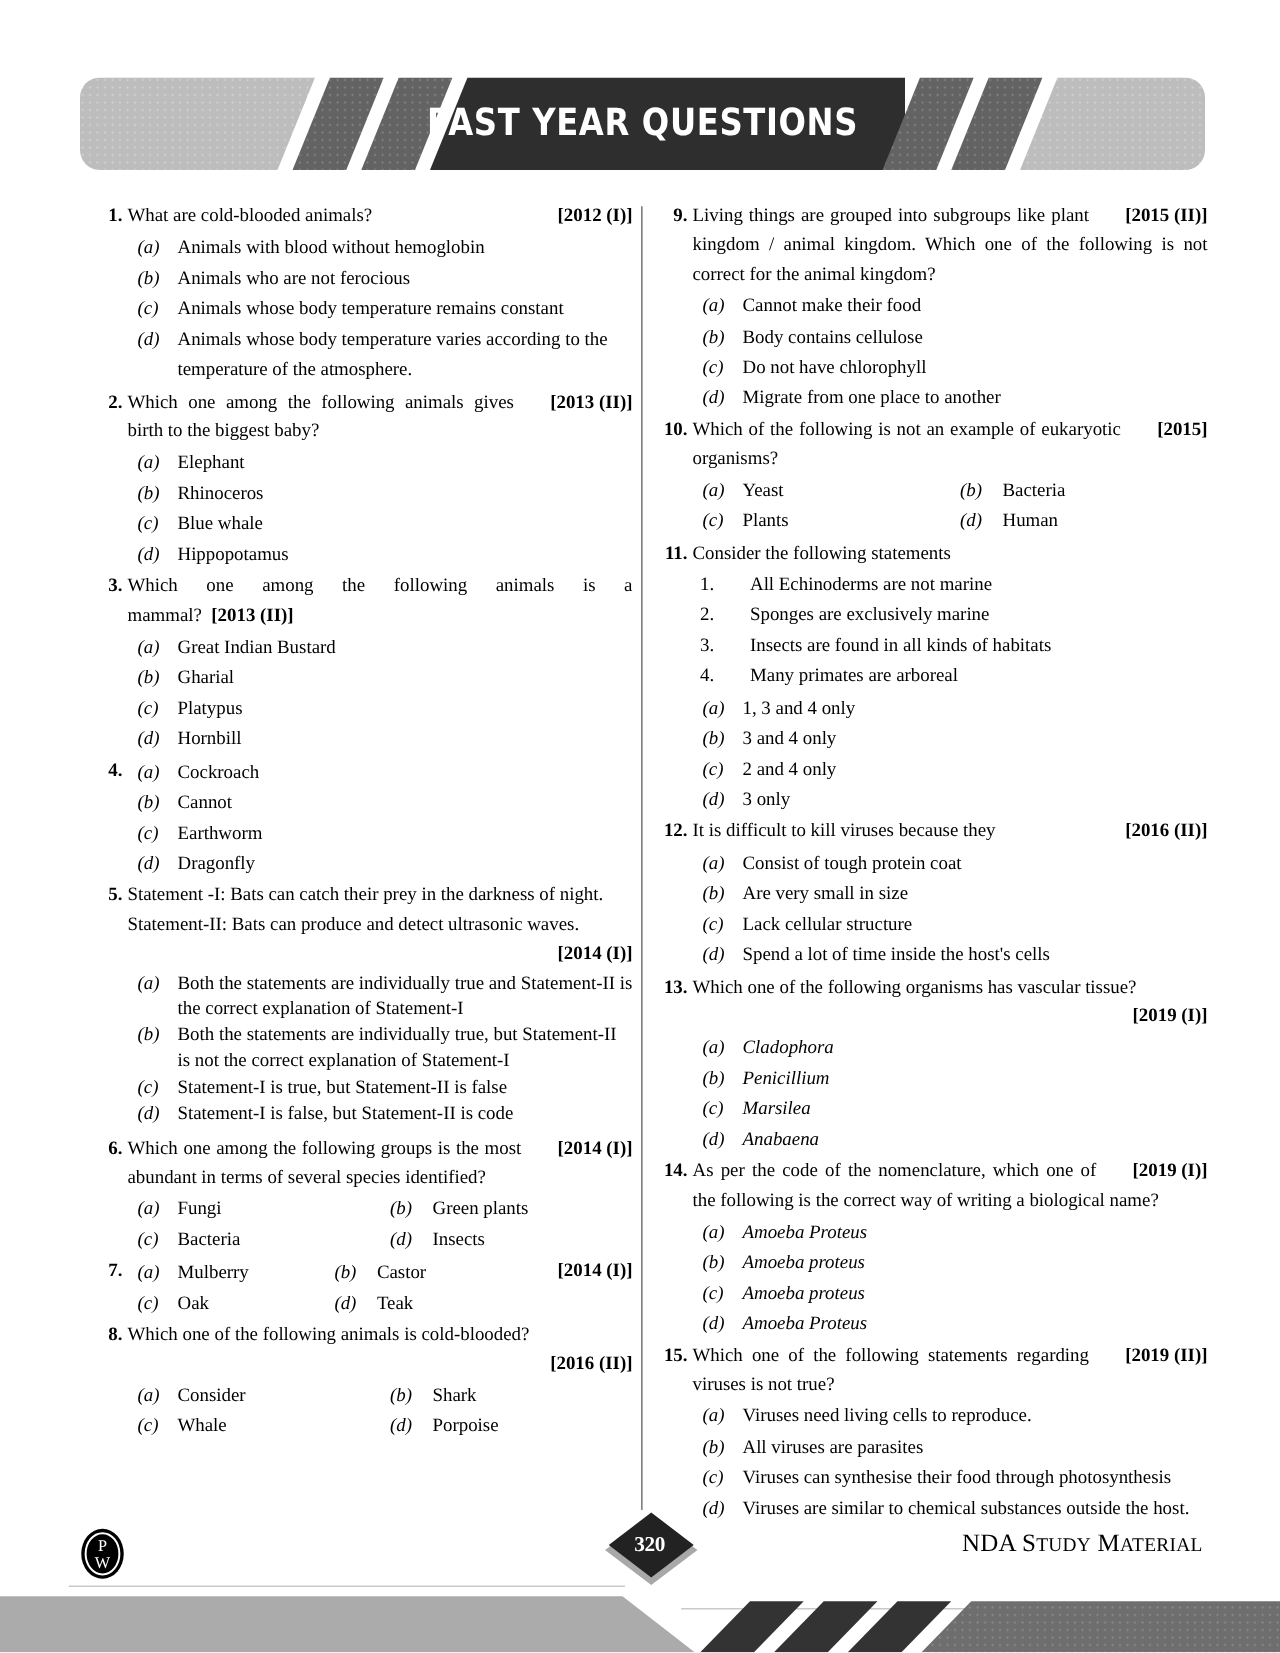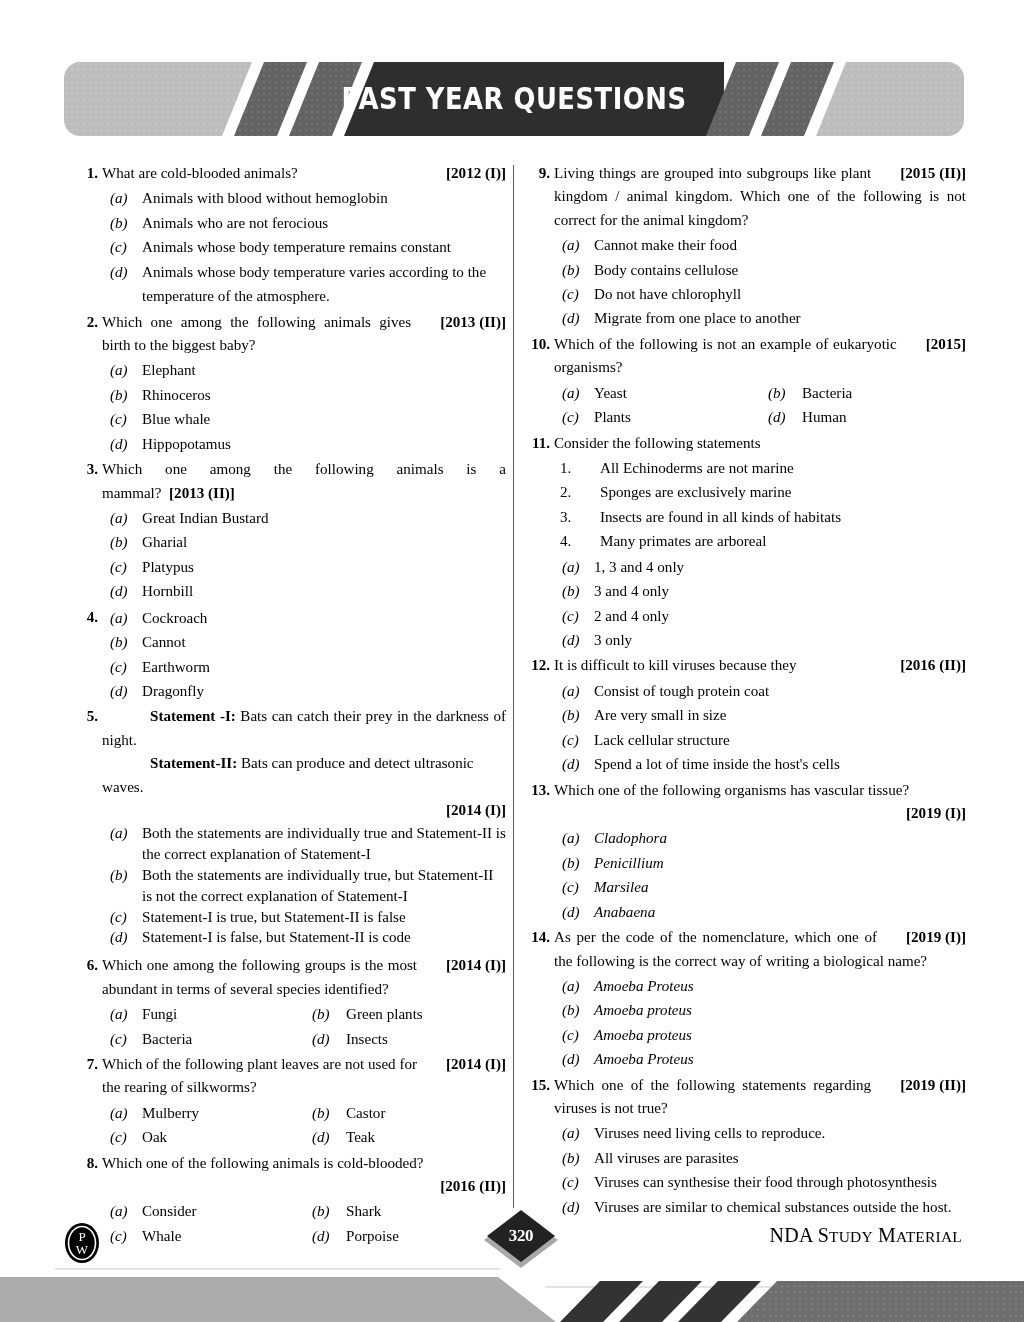--- a/index.html
+++ b/index.html
@@ -94,21 +94,21 @@
   .year-float {
     float: right;
     font-weight: bold;
     white-space: nowrap;
     margin-left: 29px;
   }
   .year-right-line {
     text-align: right;
     font-weight: bold;
   }
-  .stmt-label { font-weight: bold; margin-left: 48px; }
+  .stmt-label { font-weight: normal; }
 
   
   .substmts {
     margin: 1px 0 0 0;
     padding: 0;
     list-style: none;
   }
   .substmt {
     position: relative;
     padding-left: 46px;
@@ -156,24 +156,24 @@
   .footer { position: absolute; left: 0; top: 0; width: 1024px; height: 1322px; pointer-events: none; }
   .pw-logo {
     position: absolute;
     left: 64px;
     top: 1222px;
     width: 36px;
     height: 44px;
   }
   .page-badge-text {
     position: absolute;
-    left: 490px;
+    left: 470px;
     top: 1226px;
     width: 62px;
-    text-align: center;
+    text-align: right;
     color: #ffffff;
     font-family: "Liberation Serif", serif;
     font-weight: bold;
     font-size: 17px;
     letter-spacing: -0.3px;
   }
   .brand {
     position: absolute;
     right: 62px;
     top: 1224px;
@@ -356,21 +356,21 @@
             <span class="opt-text">Bacteria</span>
           </div>
           <div class="opt">
             <span class="opt-let">(d)</span>
             <span class="opt-text">Insects</span>
           </div>
         </div>
       </div>
       <div class="q">
         <div class="q-num">7.</div>
-        <div class="q-stem"><span class="year-float">[2014 (I)]</span><span>Which of the following plant leaves are not used for the rearing of silkworms?</span></div>
+        <div class="q-stem"><span class="year-float">[2014 (I)]</span></div>
         <div class="opts grid2">
           <div class="opt">
             <span class="opt-let">(a)</span>
             <span class="opt-text">Mulberry</span>
           </div>
           <div class="opt">
             <span class="opt-let">(b)</span>
             <span class="opt-text">Castor</span>
           </div>
           <div class="opt">

